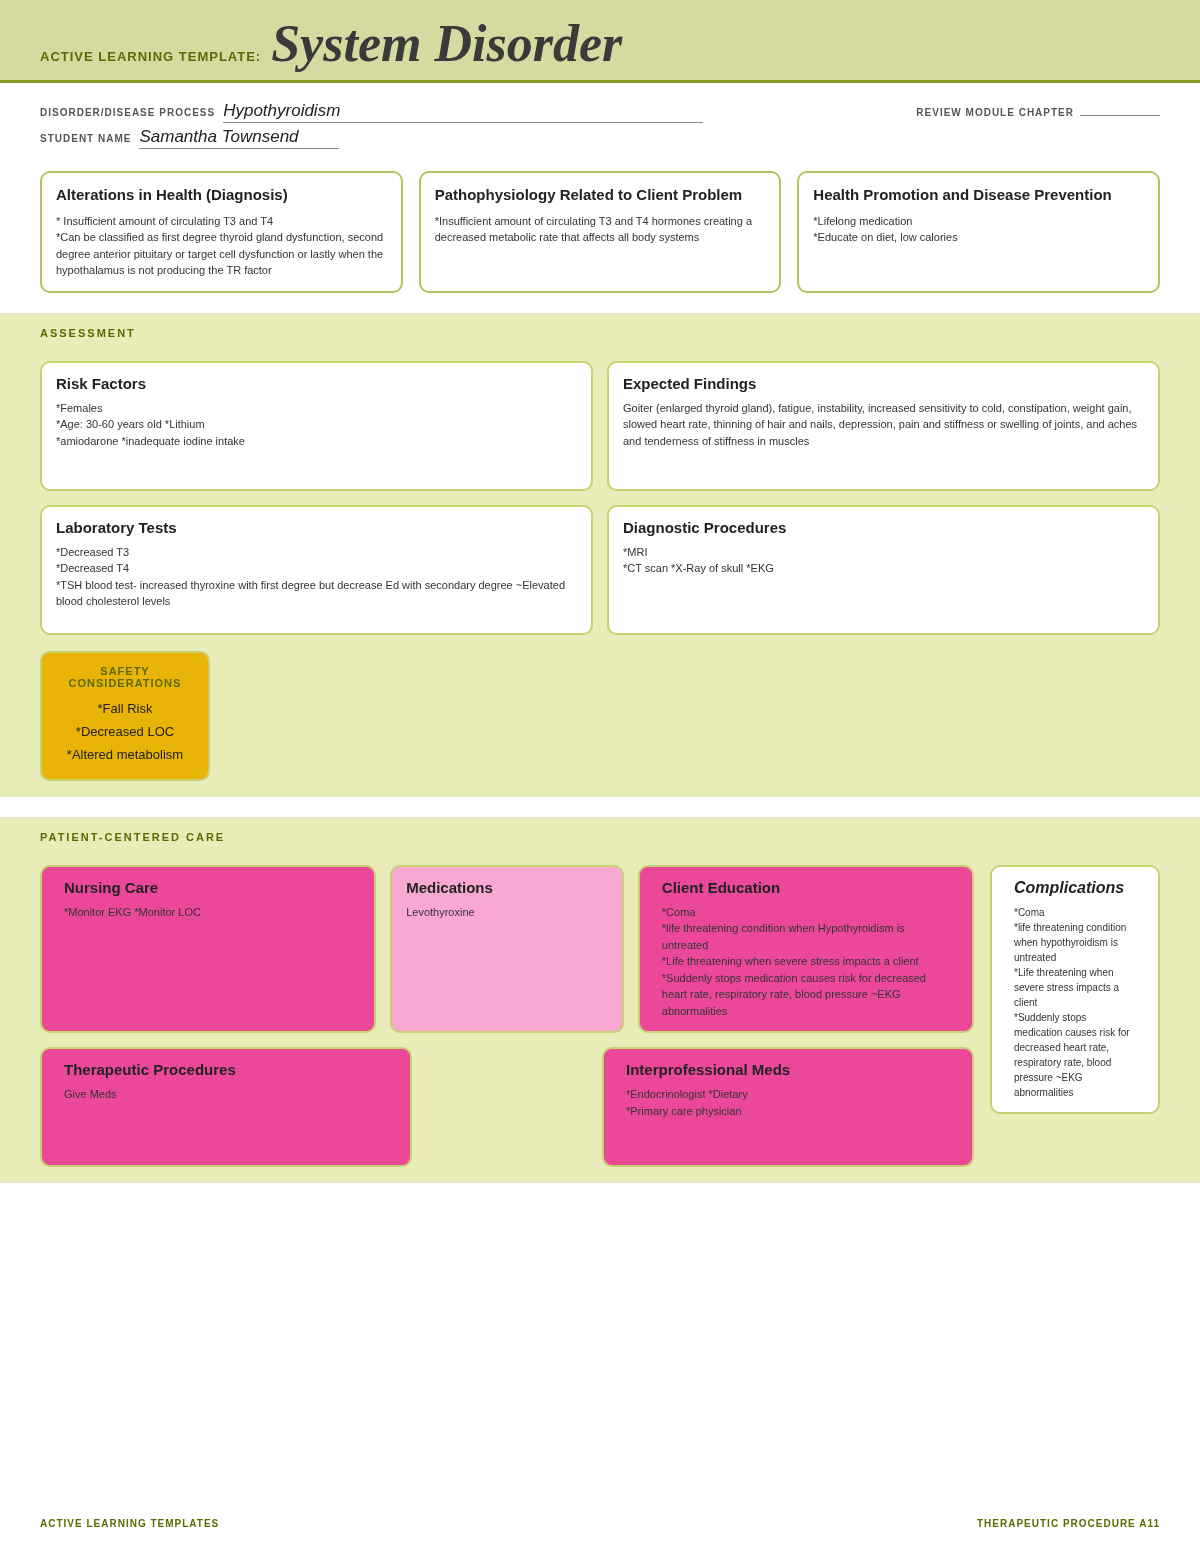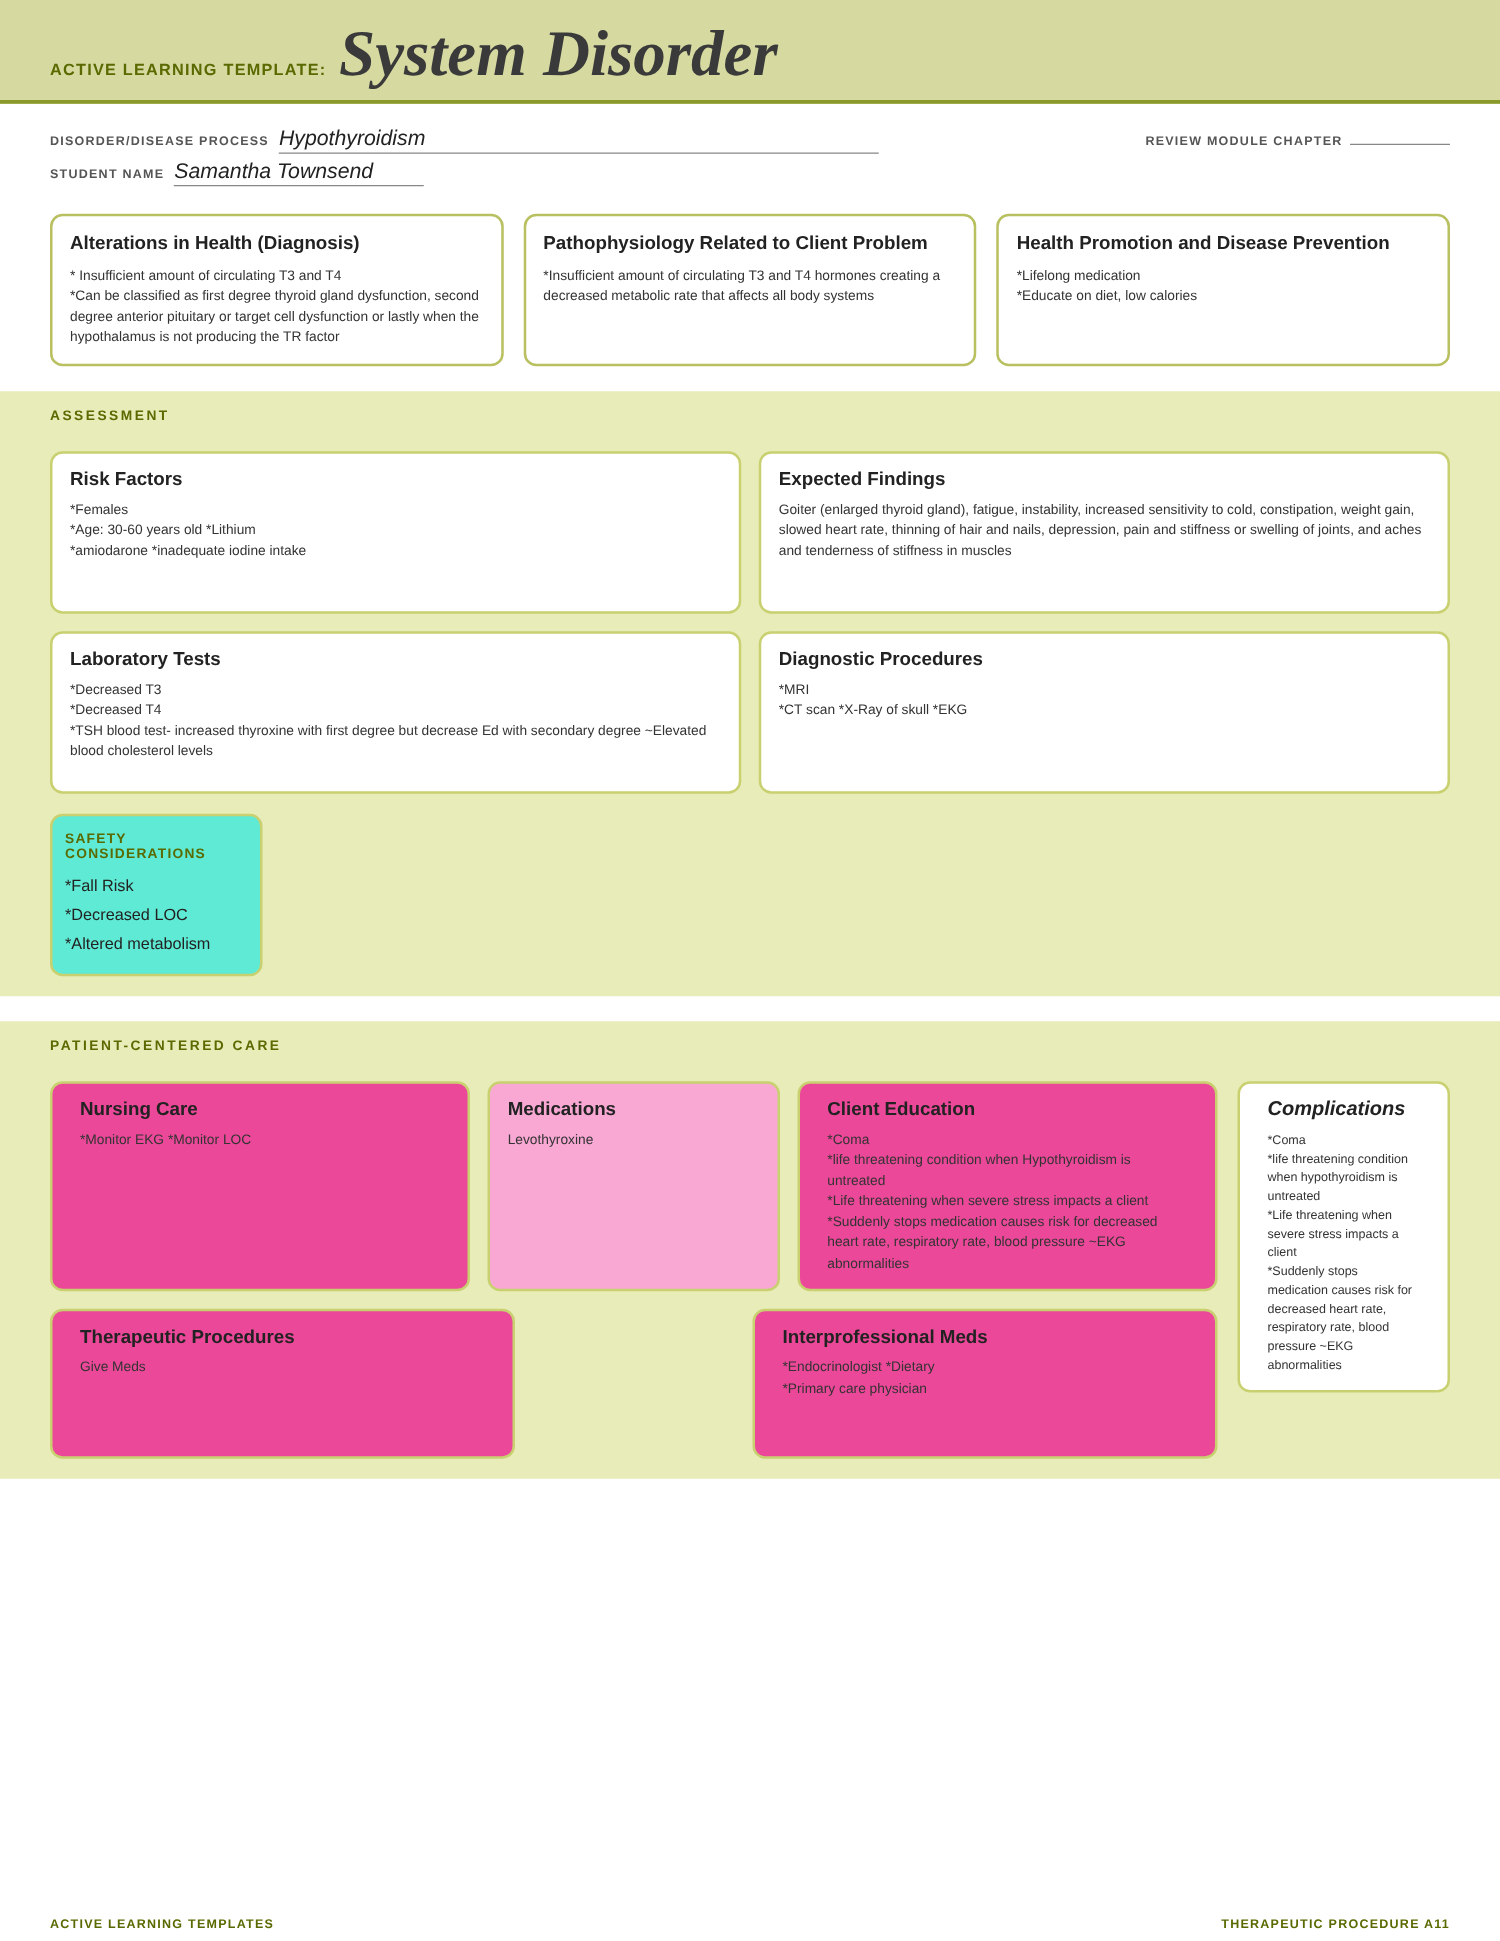--- a/index.html
+++ b/index.html
@@ -171,22 +171,23 @@
     }
     .inner-box-content {
       font-size: 11px;
       color: #333;
       line-height: 1.5;
     }
     .safety-box {
       border: 2px solid #c8d070;
       border-radius: 10px;
       padding: 12px 10px;
-      background: #5eead4;
+      background: #eab308;
       min-height: 130px;
+      text-align: center;
     }
     .safety-title {
       font-size: 11px;
       font-weight: bold;
       color: #5a6a00;
       letter-spacing: 1px;
       text-transform: uppercase;
       margin-bottom: 8px;
     }
     .safety-content {
@@ -248,21 +249,21 @@
     }
     .complications-content {
       font-size: 10px;
       color: #333;
       line-height: 1.5;
     }
 
     
     .footer {
       position: absolute;
-      bottom: 8px;
+      bottom: 24px;
       left: 40px;
       right: 40px;
       display: flex;
       justify-content: space-between;
       align-items: center;
     }
     .footer-left {
       font-size: 10px;
       font-weight: bold;
       color: #5a6a00;

